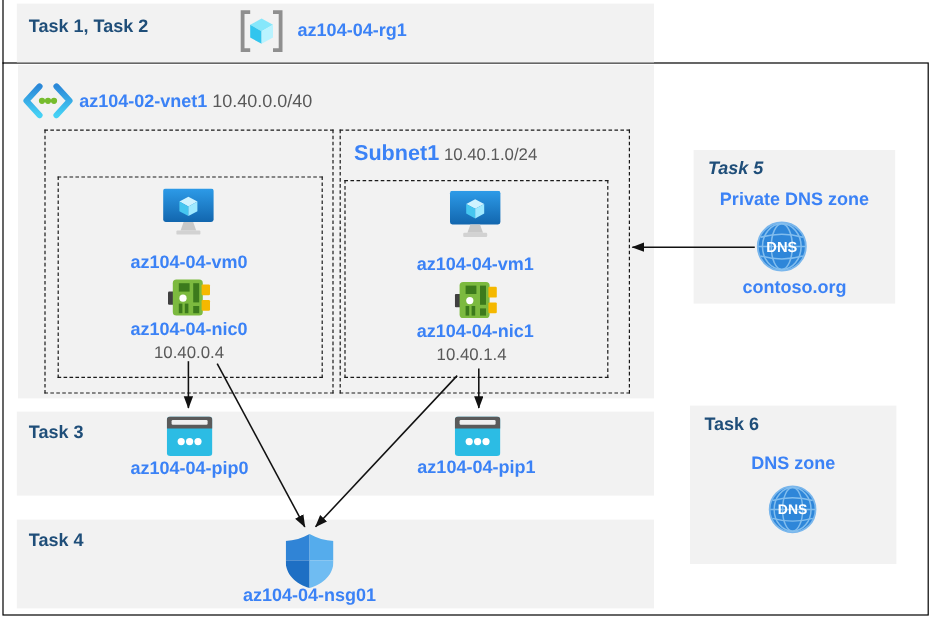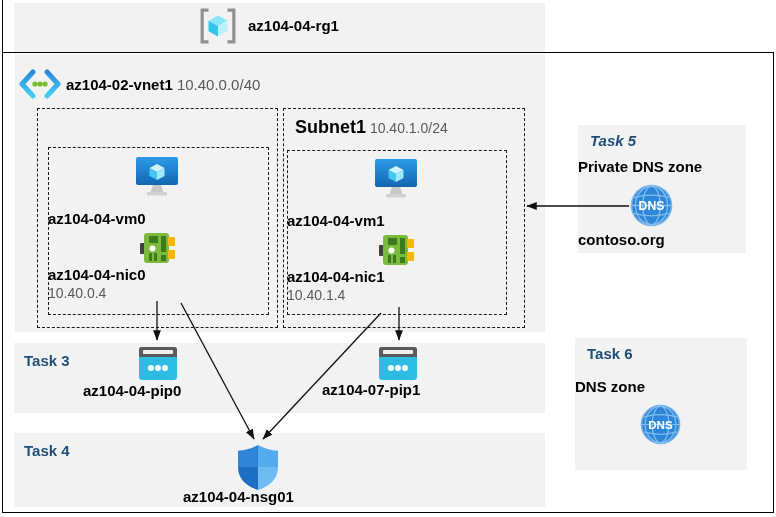--- a/index.html
+++ b/index.html
@@ -3,37 +3,38 @@
 <meta charset="utf-8">
 <style>
   html,body{margin:0;padding:0;background:#fff;}
   #canvas{
     position:relative;width:776px;height:517px;background:#fff;
     font-family:"Liberation Sans",sans-serif;color:#000;overflow:hidden;
   }
   .abs{position:absolute;}
   .band{position:absolute;background:#F2F2F2;}
   .tasklabel{color:#1F4E79;font-weight:700;font-size:15px;white-space:nowrap;}
-  .name{font-weight:700;font-size:15px;color:#000000;white-space:nowrap;}
+  .name{font-weight:700;font-size:15px;color:#3b82f6;white-space:nowrap;}
   .muted{color:#595959;font-weight:400;}
   .dashed{position:absolute;border:1px dashed #1a1a1a;}
   .frame{position:absolute;border:1.5px solid #000;}
   .iconwrap{position:absolute;line-height:0;}
   .sublabel{position:absolute;font-size:14px;white-space:nowrap;}
-  .ctext{position:absolute;white-space:nowrap;}
+  .ctext{position:absolute;text-align:center;white-space:nowrap;}
 </style>
 </head>
 <body>
 
 <div id="canvas">
 
   <div class="abs" style="left:2px;top:0;width:0;height:53px;border-left:1.5px solid #000;"></div>
   <div class="frame" style="left:2px;top:52px;width:770px;height:459px;"></div>
 
   <div class="band" style="left:14px;top:3px;width:531px;height:49px;"></div>
+  <div class="abs tasklabel" style="left:24px;top:14px;">Task 1, Task 2</div>
 
   <div class="iconwrap" style="left:199px;top:8px;">
     <svg width="38" height="36" viewBox="0 0 36 34">
       <path d="M9,2 H3 V32 H9" fill="none" stroke="#8F8F8F" stroke-width="3"></path>
       <path d="M27,2 H33 V32 H27" fill="none" stroke="#8F8F8F" stroke-width="3"></path>
       <polygon points="18,7 27,12 18,17 9,12" fill="#86E7FB"></polygon>
       <polygon points="9,12 18,17 18,27 9,22" fill="#32C5EE"></polygon>
       <polygon points="27,12 18,17 18,27 27,22" fill="#B9F3FF"></polygon>
     </svg>
   </div>
@@ -153,21 +154,21 @@
   <div class="iconwrap" style="left:379px;top:347px;">
     <svg width="38" height="33" viewBox="0 0 38 33">
       <rect x="0" y="0" width="38" height="33" rx="3" fill="#2CBCE4"></rect>
       <path d="M0,10 V3 a3,3 0 0 1 3,-3 H35 a3,3 0 0 1 3,3 V10 z" fill="#5A5A5A"></path>
       <rect x="4" y="3" width="30" height="4" rx="1" fill="#EFEFEF"></rect>
       <circle cx="12" cy="21" r="3" fill="#fff"></circle>
         <circle cx="19" cy="21" r="3" fill="#fff"></circle>
         <circle cx="26" cy="21" r="3" fill="#fff"></circle>
     </svg>
   </div>
-  <div class="ctext name" style="left:322px;top:381px;width:150px;">az104-07-pip1</div>
+  <div class="ctext name" style="left:322px;top:381px;width:150px;">az104-04-pip1</div>
 
   <div class="band" style="left:14px;top:433px;width:531px;height:74px;"></div>
   <div class="abs tasklabel" style="left:24px;top:442px;">Task 4</div>
 
   <div class="iconwrap" style="left:238px;top:445px;">
     <svg width="40" height="45" viewBox="0 0 40 45">
       <defs>
         <clipPath id="shieldClip">
           <path d="M20,0 C26,3.5 33,5.5 40,5.8 V22 C40,34 31.5,41.5 20,45 C8.5,41.5 0,34 0,22 V5.8 C7,5.5 14,3.5 20,0 Z"></path>
         </clipPath>

